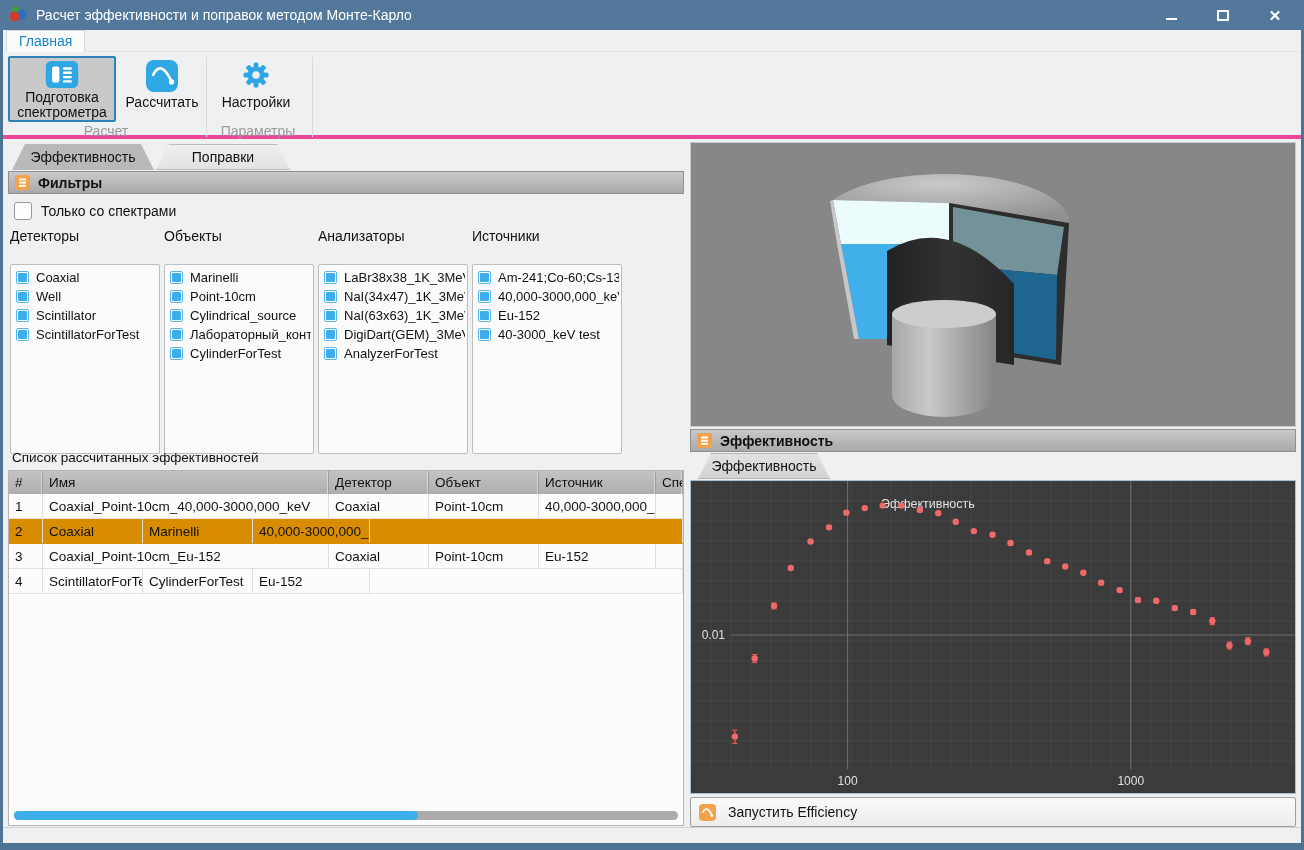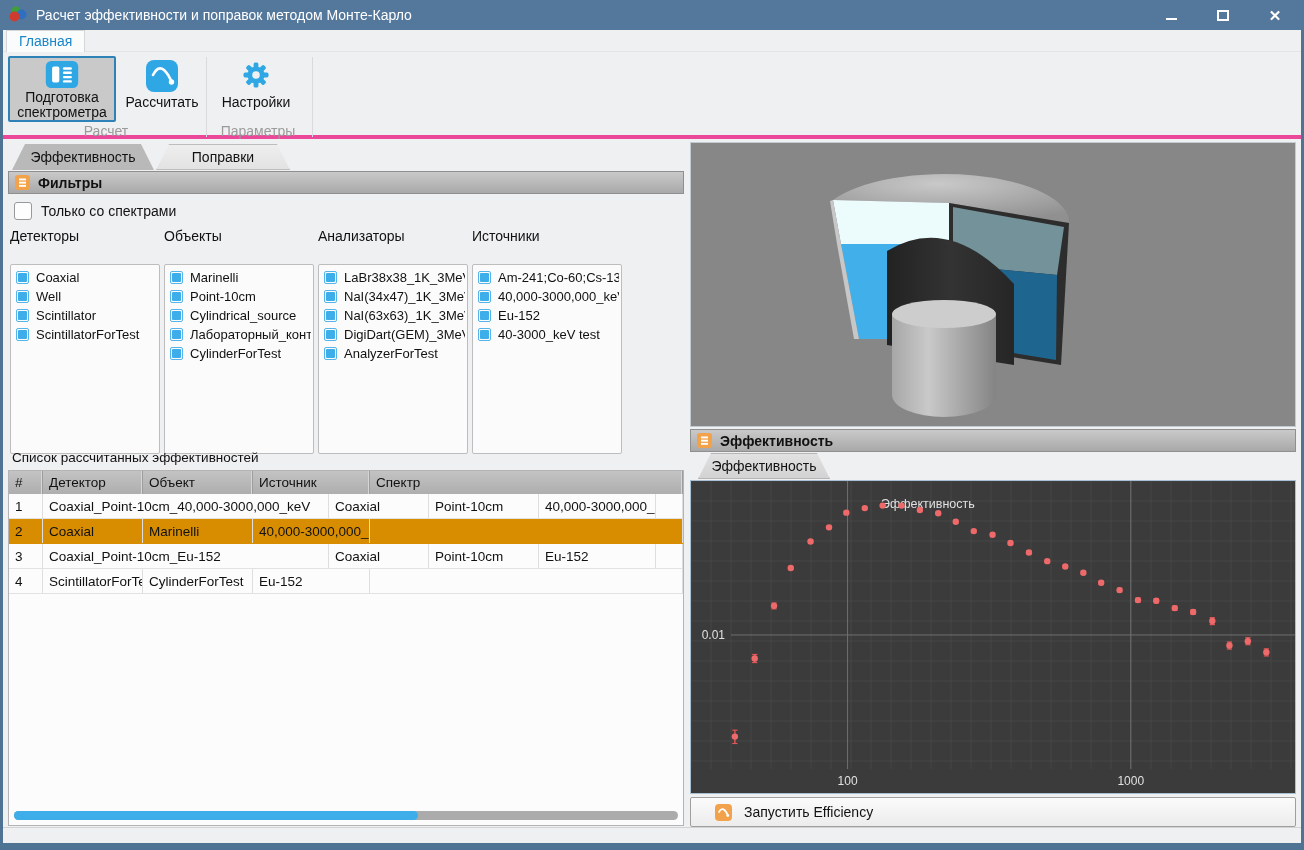--- a/index.html
+++ b/index.html
@@ -79,21 +79,21 @@
   .trow.body .tcell{border-right:1px solid #dedede;}
   #hscroll{position:absolute;left:14px;top:811px;width:664px;height:9px;background:#ababab;border-radius:5px;}
   #hscroll-thumb{position:absolute;left:0;top:0;height:9px;width:404px;background:var(--accent,#3daee9);border-radius:5px;}
 
   
   #view3d{left:690px;top:142px;width:606px;height:285px;border:1px solid #c3cad0;background:#878787;}
   #eff-header{left:690px;top:429px;width:606px;}
   #tab-chart{left:698px;top:453px;width:132px;background:linear-gradient(#e2e2e2,#d2d2d2);box-shadow:inset 0 0 0 1px #b5b5b5;}
   #chart{left:690px;top:480px;width:606px;height:314px;border:1px solid #a9c0d4;background:var(--chart_bg,#3b3b3b);}
   #run-btn{left:690px;top:797px;width:606px;height:30px;background:linear-gradient(#fbfbfb,#ececec);
-    border:1px solid #9f9f9f;border-radius:2px;display:flex;align-items:center;gap:12px;padding:0 24px;font-size:14px;}
+    border:1px solid #9f9f9f;border-radius:2px;display:flex;align-items:center;gap:12px;padding:0 8px;font-size:14px;}
   #status-line{left:0;top:827px;width:1304px;height:1px;background:#d2d3d4;}
   #statusbar{left:0;top:828px;width:1304px;height:15px;background:#eff0f1;}
 
   svg{display:block;}
 </style>
 </head>
 <body>
 
 <div id="app">
 
@@ -273,20 +273,21 @@
         </div>
       </div>
     </div>
 
   <div id="results-caption" class="abs">Список рассчитанных эффективностей</div>
 
   <div id="table-frame" class="abs">
     <div id="table-head">
         <div class="trow head">
           <div class="tcell" style="width: 34px;">#</div>
+          <div class="tcell" style="width: 286px;">Имя</div>
           <div class="tcell" style="width: 100px;">Детектор</div>
           <div class="tcell" style="width: 110px;">Объект</div>
           <div class="tcell" style="width: 117px;">Источник</div>
           <div class="tcell" style="width: 26px; flex: 1 0 auto;">Спектр</div>
         </div>
       </div>
     <div id="table-body">
         <div class="trow body">
           <div class="tcell" style="width: 34px;">1</div>
           <div class="tcell" style="width: 286px;">Coaxial_Point-10cm_40,000-3000,000_keV</div>

